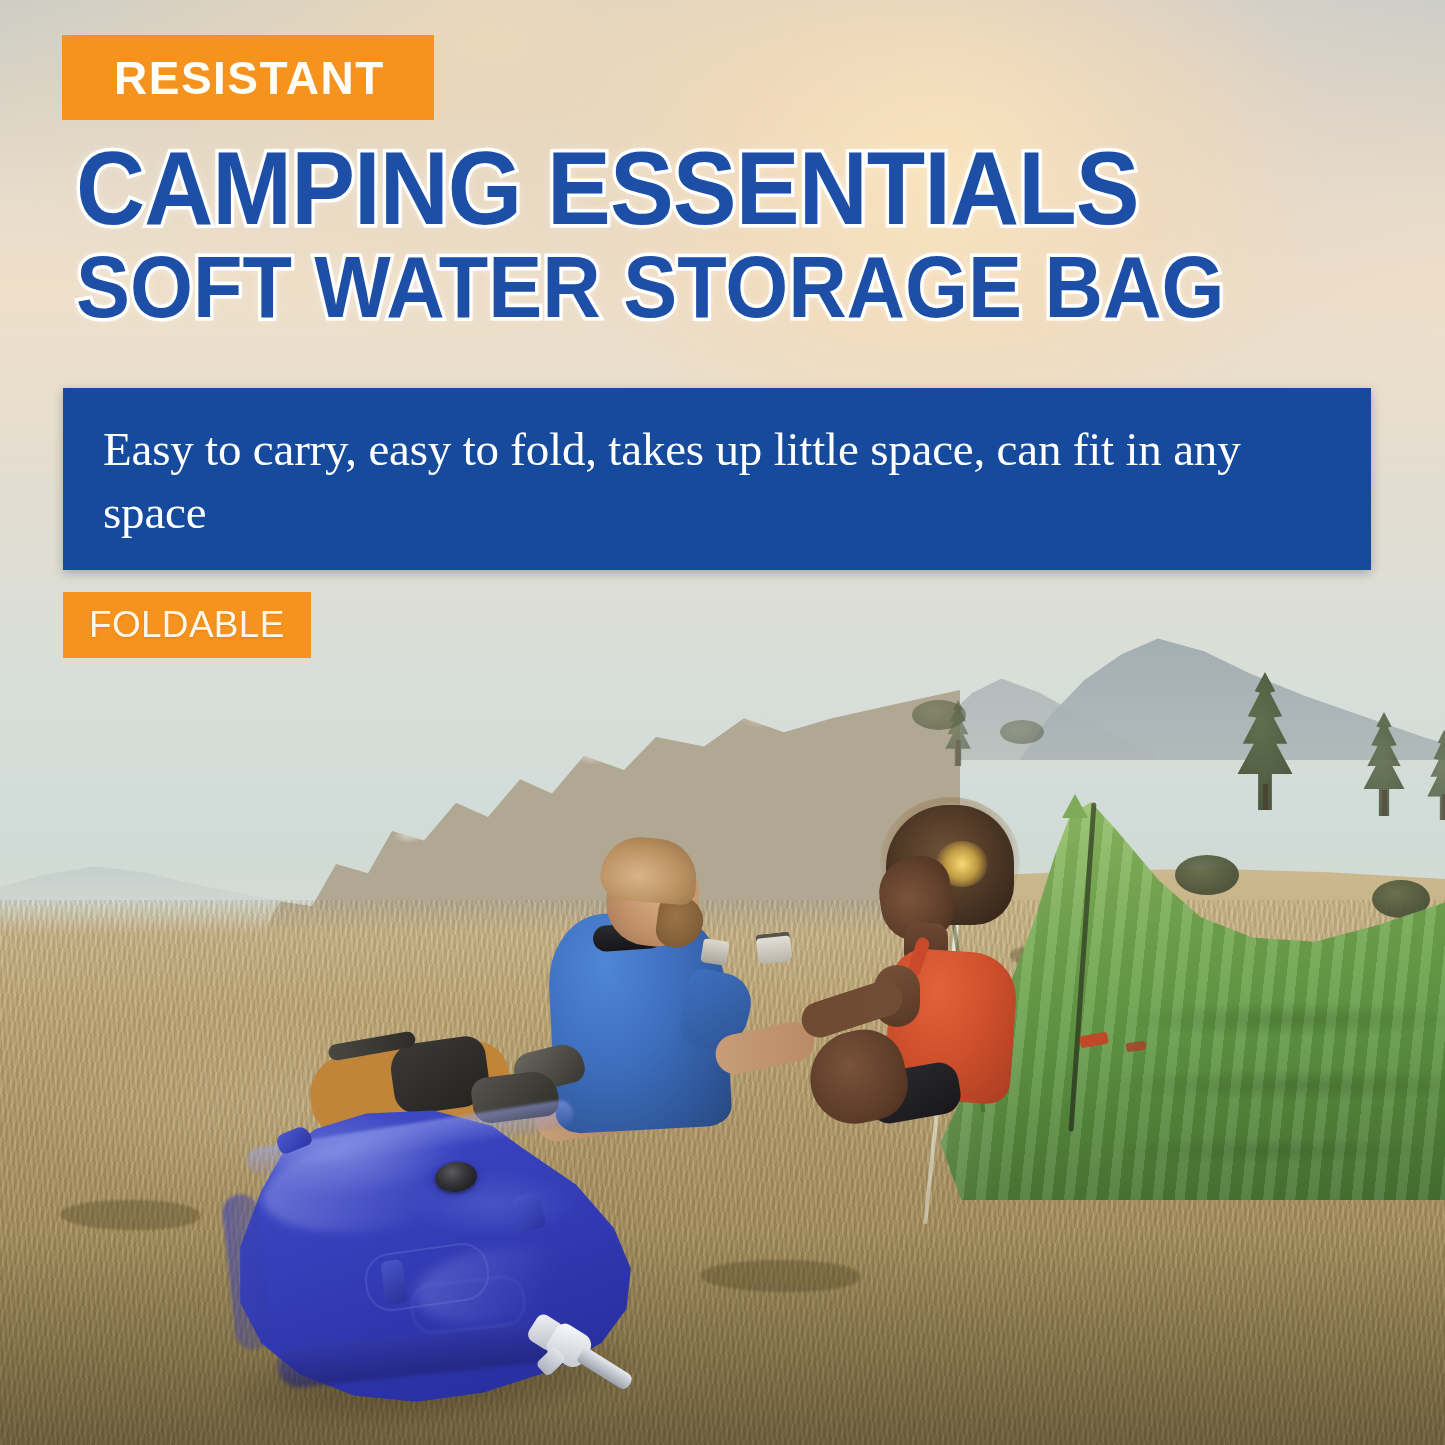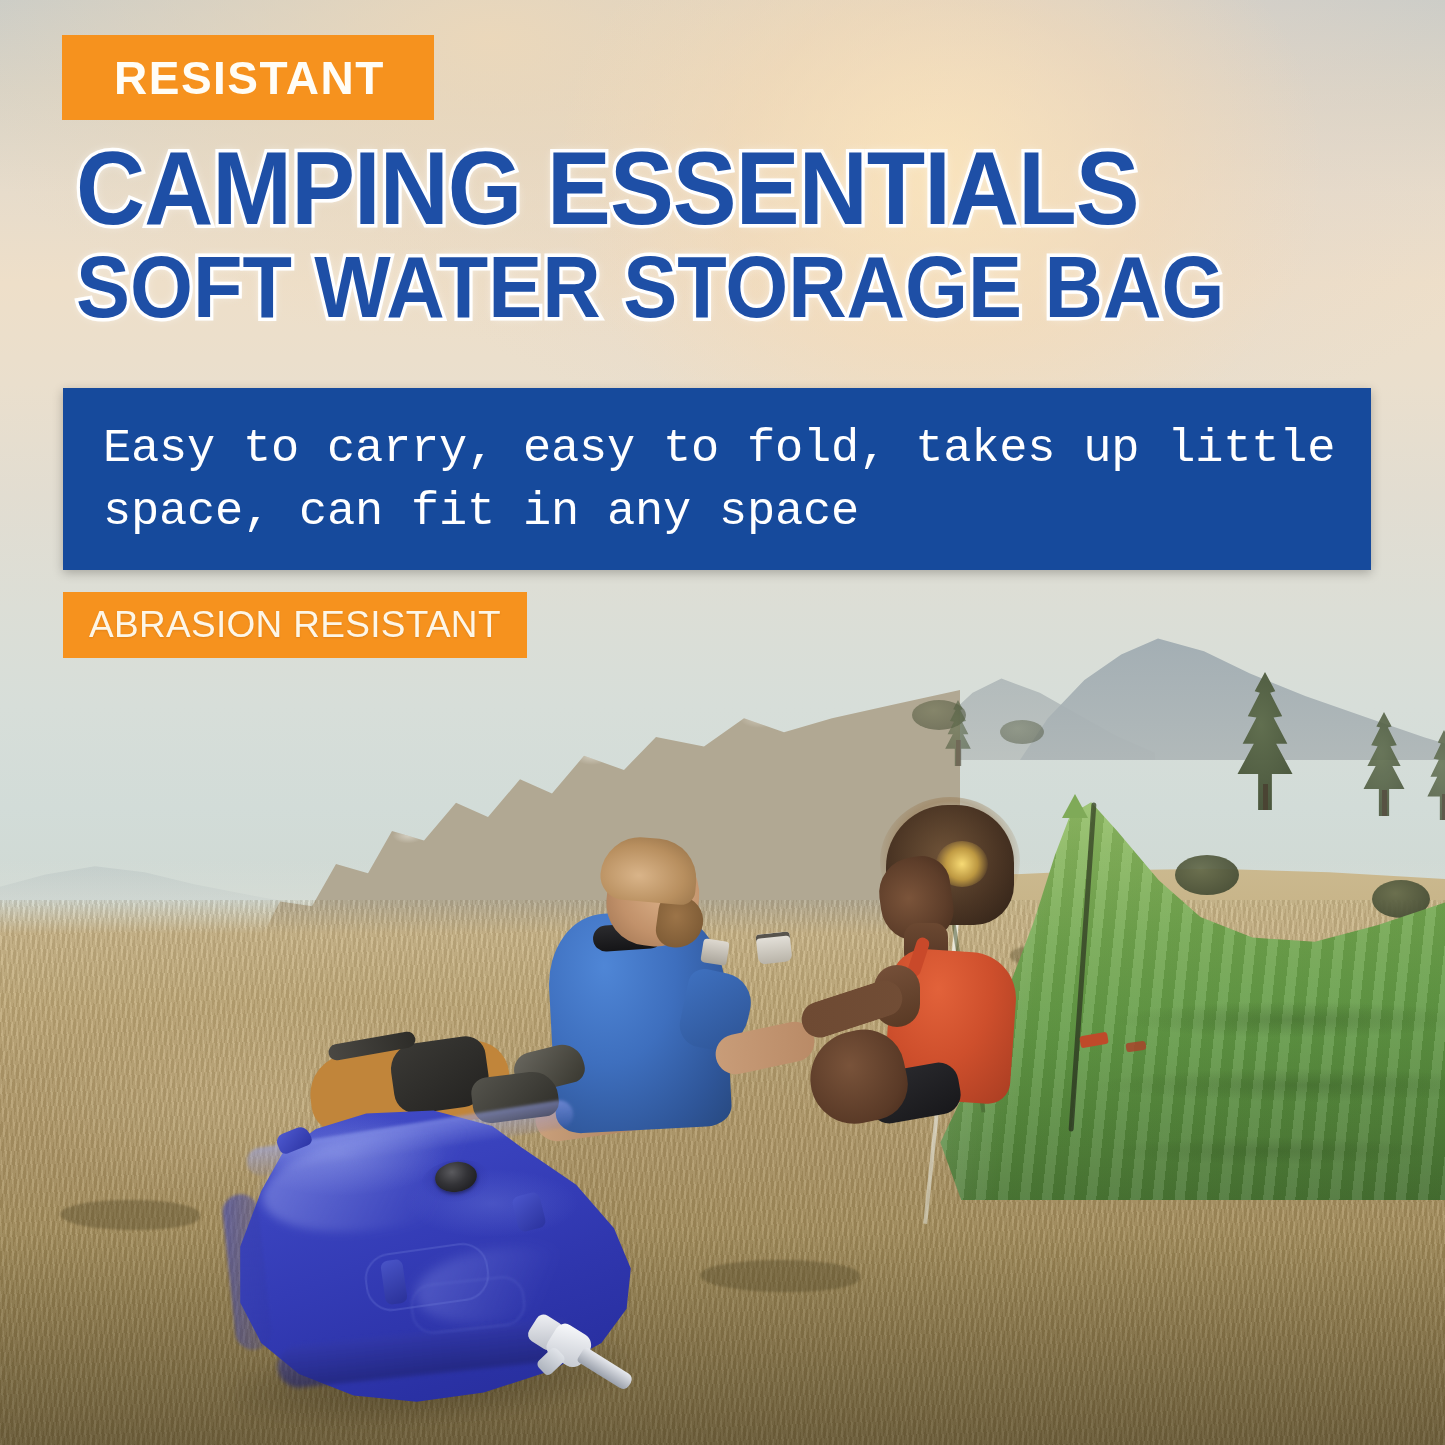--- a/index.html
+++ b/index.html
@@ -470,21 +470,21 @@
 
   .blue-banner{
     position:absolute;left:63px;top:388px;width:1308px;height:182px;
     background:#164a9c;
     box-shadow:0 3px 10px rgba(0,0,0,.25);
   }
   .blue-banner p{
     margin:0;padding:30px 30px 0 40px;
     color:#ffffff;
     font-size:47px;line-height:1.33;font-weight:normal;
-    font-family:Liberation Mono, monospace;
+    font-family:Liberation Serif, serif;
     letter-spacing:-.2px;
   }
 
   .tags{position:absolute;left:63px;top:592px;height:66px;display:flex;gap:17px;}
   .tag{
     background:#f6921e;
     display:flex;align-items:center;justify-content:center;
     padding:0 26px;height:66px;
     color:#fdf6e7;font-size:37px;letter-spacing:.3px;
     font-family:"Liberation Sans",sans-serif;
@@ -624,17 +624,17 @@
     <span class="ln ln1">CAMPING ESSENTIALS</span>
     <span class="ln ln2">SOFT WATER STORAGE BAG</span>
   </div>
 
   <div class="blue-banner">
     <p>Easy to carry, easy to fold, takes up little space, can fit in any space</p>
   </div>
 
   <div class="tags">
     <div class="tag">
-      <span>ABRASION RESISTANT</span>
+      <span>FOLDABLE</span>
     </div>
   </div>
 
 </div>
 
 </body></html>

